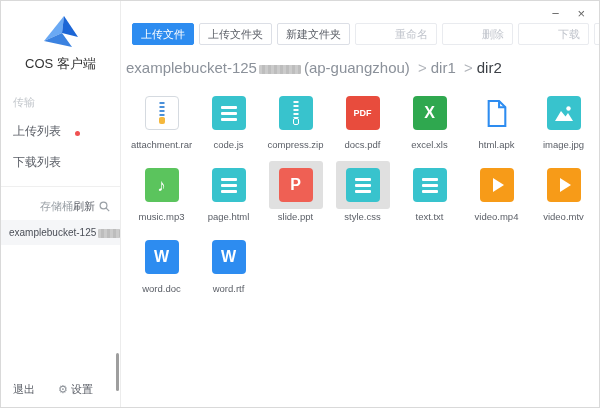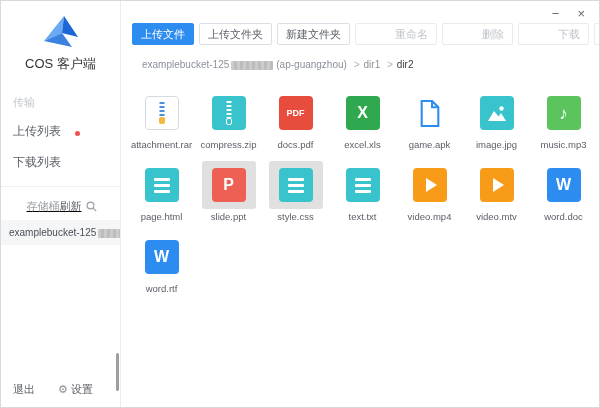--- a/index.html
+++ b/index.html
@@ -12,21 +12,21 @@
   .win-btn { font-size:13px; color:#666; cursor:pointer; line-height:1; }
 
   
   .sidebar { position:absolute; top:0; left:0; bottom:0; width:120px; background:#fff; border-right:1px solid #ececec; }
   .logo { width:44px; height:38px; margin:12px auto 4px; display:flex; align-items:center; justify-content:center; }
   .app-name { text-align:center; font-size:13px; color:#333; margin-bottom:16px; }
   .side-section { padding:6px 12px; font-size:11px; color:#c3c7cc; }
   .side-item { padding:7px 12px; font-size:12px; color:#5a5e66; display:flex; align-items:center; cursor:pointer; }
   .red-dot { width:5px; height:5px; border-radius:50%; background:#f05151; margin-left:14px; margin-top:3px; }
   .side-divider { height:1px; background:#efefef; margin:8px 0; }
-  .bucket-header { display:flex; justify-content:center; align-items:center; padding:4px 10px 6px 12px;text-decoration:underline; }
+  .bucket-header { display:flex; justify-content:flex-end; align-items:center; padding:4px 10px 6px 12px; }
   .bucket-label { font-size:11px; color:#9aa0a6; }
   .bucket-tools { display:flex; align-items:center; gap:4px; }
   .refresh-link { font-size:11px; color:#5a5e66; cursor:pointer; }
   .bucket-item { padding:7px 0 7px 8px; font-size:10px; color:#4a4e57; background:#f5f6f8; white-space:nowrap; cursor:pointer; overflow:hidden; }
   .censor { display:inline-block; height:9px; background:repeating-linear-gradient(90deg,#cbcbcb 0 3px,#bdbdbd 3px 6px); vertical-align:middle; margin-left:2px; border-radius:1px; }
   .censor-side { width:22px; }
   .censor-bc { width:42px; margin-right:3px; }
   .side-footer { position:absolute; bottom:10px; left:12px; display:flex; gap:23px; font-size:11px; color:#5a5e66; align-items:center; }
   .settings { display:inline-flex; align-items:center; cursor:pointer; }
   .gear { font-size:11px; margin-right:3px; color:#8a8f96; }
@@ -34,21 +34,21 @@
 
   
   .main { position:absolute; left:121px; top:0; right:0; bottom:0; background:#fff; }
   .toolbar { position:absolute; top:22px; left:10px; right:8px; display:flex; align-items:flex-start; }
   .tb-group { display:flex; gap:5px; }
   .tb-btn { height:22px; padding:0 8px; font-size:11px; border:1px solid #dcdfe6; background:#fff; color:#5a5e66; border-radius:2px; cursor:pointer; font-family:inherit; white-space:nowrap; }
   .tb-btn.primary { background:#2d8cf0; border-color:#2d8cf0; color:#fff; }
   .tb-btn.disabled { color:#c0c4cc; border-color:#e9ebef; cursor:default;padding-left:39px; }
   .tb-icon-btn { height:22px; width:24px; margin-left:5px; border:1px solid #dcdfe6; background:#fff; border-radius:2px; display:flex; align-items:center; justify-content:center; cursor:pointer; }
 
-  .breadcrumb { position:absolute; top:58px; left:20px; font-size:10px; color:#8b919a; white-space:nowrap; }
+  .breadcrumb { position:absolute; top:58px; left:4px; font-size:15px; color:#8b919a; white-space:nowrap; }
   .bc-sep { margin:0 4px; color:#b0b4ba; }
   .bc-current { color:#3c4046; }
 
   
   .file-grid { position:absolute; top:88px; left:6px; width:472px; display:flex; flex-wrap:wrap; }
   .file-cell { width:67px; height:72px; display:flex; flex-direction:column; align-items:center; cursor:pointer; }
   .icon-wrap { width:54px; height:48px; display:flex; align-items:center; justify-content:center; border-radius:3px; }
   .icon-wrap.selected { background:#e0e0e0; }
   .file-label { font-size:9.5px; color:#5a5e66; margin-top:2px; white-space:nowrap; }
   .ficon { width:34px; height:34px; border-radius:4px; display:flex; align-items:center; justify-content:center; position:relative; }
@@ -158,20 +158,32 @@
             <div class="ficon rar">
               <span class="teeth teeth-blue"></span>
               <span class="pull pull-orange"></span>
             </div>
           </div>
           <div class="file-label">attachment.rar</div>
         </div>
         <div class="file-cell">
           <div class="icon-wrap">
             <div class="ficon" style="background:#38c3cd">
+              <span class="bars">
+                <i></i>
+                <i></i>
+                <i></i>
+              </span>
+            </div>
+          </div>
+          <div class="file-label">code.js</div>
+        </div>
+        <div class="file-cell">
+          <div class="icon-wrap">
+            <div class="ficon" style="background:#38c3cd">
               <span class="teeth teeth-white"></span>
               <span class="pull pull-white"></span>
             </div>
           </div>
           <div class="file-label">compress.zip</div>
         </div>
         <div class="file-cell">
           <div class="icon-wrap">
             <div class="ficon" style="background:#e84c3d">
               <span class="badge b-sm">PDF</span>
@@ -189,21 +201,21 @@
         </div>
         <div class="file-cell">
           <div class="icon-wrap">
             <div class="ficon apk">
               <svg width="22" height="27" viewBox="0 0 20 26">
                 <path d="M2 1 h10 l6 6 v18 h-16 z" fill="#fff" stroke="#2d8cf0" stroke-width="2"></path>
                 <path d="M12 1 v6 h6" fill="none" stroke="#2d8cf0" stroke-width="2"></path>
               </svg>
             </div>
           </div>
-          <div class="file-label">game.apk</div>
+          <div class="file-label">html.apk</div>
         </div>
         <div class="file-cell">
           <div class="icon-wrap">
             <div class="ficon" style="background:#38c3cd">
               <svg width="24" height="24" viewBox="0 0 24 24">
                 <circle cx="16.5" cy="7.5" r="2.2" fill="#fff"></circle>
                 <path d="M3 20 L9 10 L13.5 15.5 L16 12 L21 20 Z" fill="#fff"></path>
               </svg>
             </div>
           </div>

